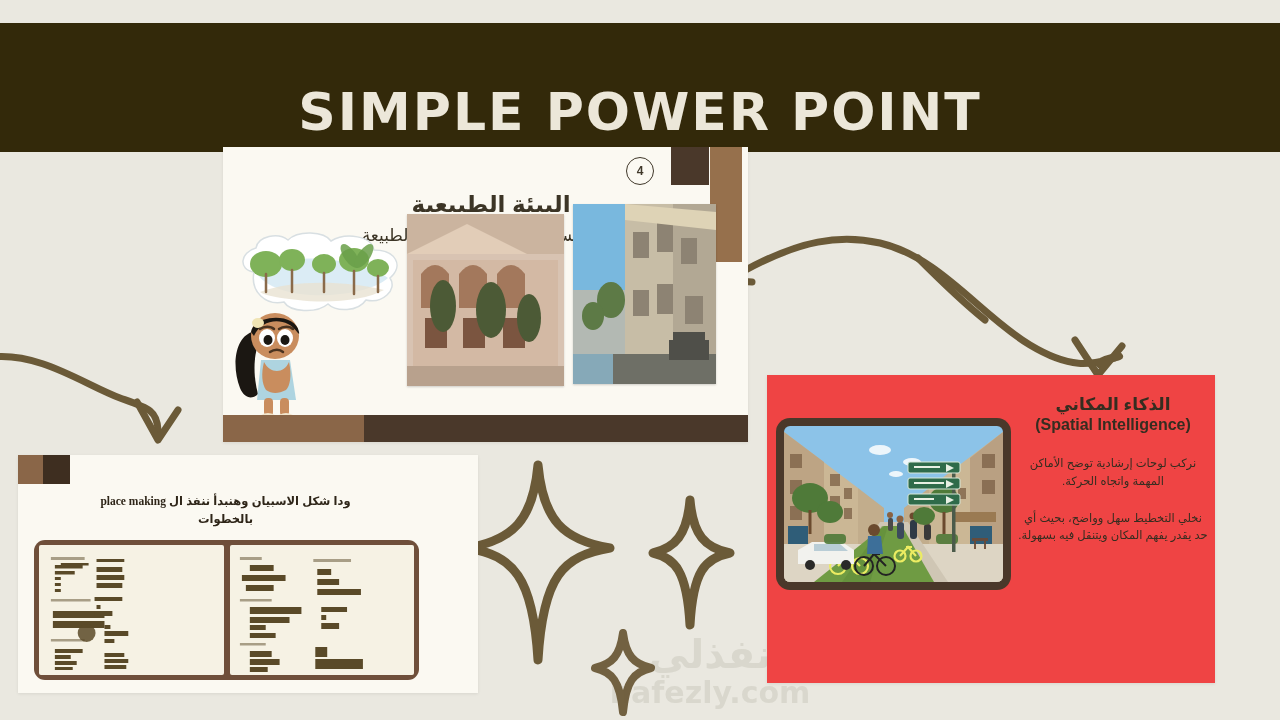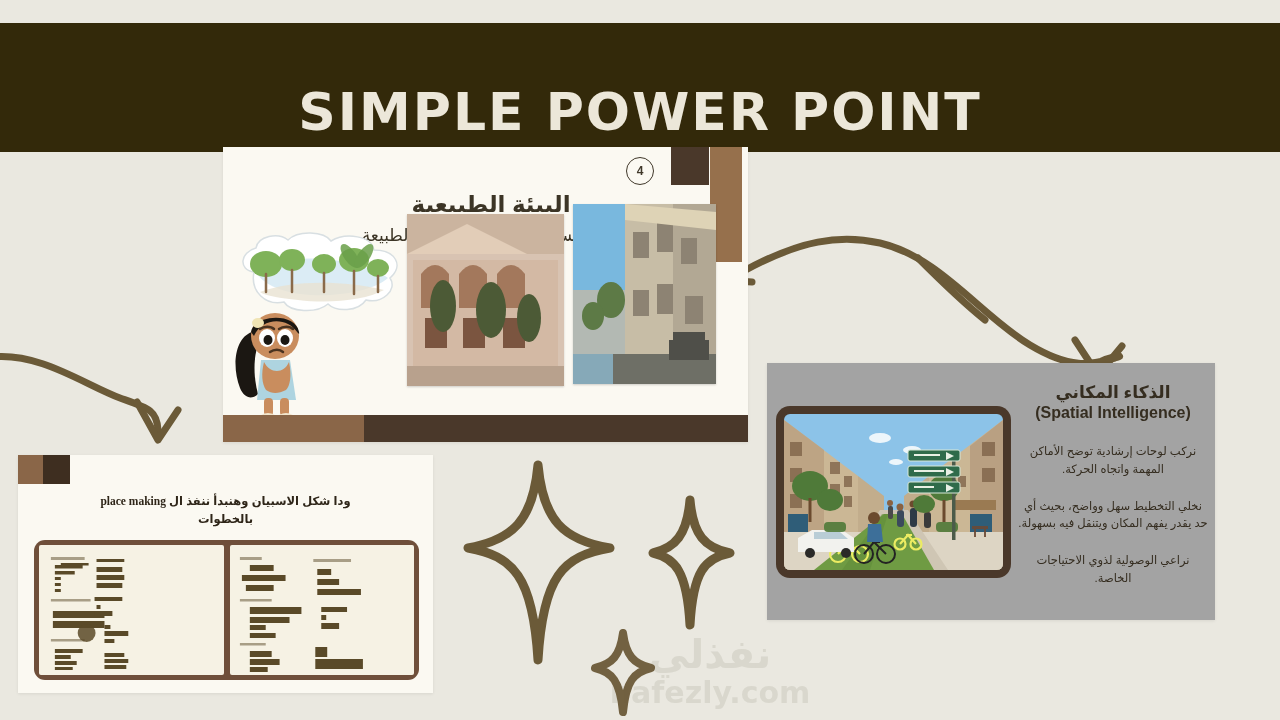--- a/index.html
+++ b/index.html
@@ -67,40 +67,40 @@
   .photo{position:absolute;overflow:hidden;box-shadow:0 1px 2px rgba(0,0,0,.18);}
   .photo1{left:184px;top:67px;width:157px;height:172px;}
   .photo2{left:350px;top:57px;width:143px;height:180px;}
 
   .st-bar{position:absolute;left:0;bottom:0;width:525px;height:27px;background:#8a6648;}
   .st-bar-dark{position:absolute;left:141px;bottom:0;width:384px;height:27px;background:#4a382a;}
 
   
   .slide-bl{
     position:absolute;left:18px;top:455px;width:415px;height:238px;
-    background:#fbf9f2;overflow:hidden;box-shadow:0 1px 3px rgba(0,0,0,.08);
+    background:#fbf9f2;overflow:hidden;box-shadow:0 1px 3px rgba(0,0,0,.08);padding-left:45px;
   }
   .bl-sq1{position:absolute;left:0;top:0;width:25px;height:29px;background:#8a6648;}
   .bl-sq2{position:absolute;left:25px;top:0;width:27px;height:29px;background:#3e2e20;}
   .bl-text{
     position:absolute;left:30px;top:38px;width:355px;text-align:center;direction:rtl;
     color:#2e2518;font-size:11.5px;font-weight:bold;line-height:1.55;
   }
   .bl-en{font-family:"Liberation Serif","DejaVu Serif",serif;font-weight:bold;}
   .bl-frame{
     position:absolute;left:16px;top:85px;width:385px;height:140px;
     background:#6f4f3a;border-radius:11px;padding:5px;box-sizing:border-box;
     display:flex;gap:6px;
   }
   .bl-page{flex:1;background:#f6f2e4;border-radius:2px;position:relative;overflow:hidden;}
 
   
   .slide-rt{
-    position:absolute;left:767px;top:363px;width:448px;height:257px;
-    background:#a3a3a3;overflow:hidden;box-shadow:0 1px 3px rgba(0,0,0,.08);
+    position:absolute;left:767px;top:375px;width:448px;height:308px;
+    background:#ef4444;overflow:hidden;box-shadow:0 1px 3px rgba(0,0,0,.08);
   }
   .rt-imgwrap{
     position:absolute;left:9px;top:43px;width:235px;height:172px;
     background:#4a382a;border-radius:14px;padding:8px;box-sizing:border-box;
   }
   .rt-img{width:100%;height:100%;border-radius:6px;overflow:hidden;position:relative;}
   .rt-text{
     position:absolute;left:250px;top:20px;width:192px;direction:rtl;text-align:center;
     color:#352d20;
   }
@@ -482,17 +482,16 @@
           </g>
         </svg>
       </div>
     </div>
 
     <div class="rt-text">
       <div class="rt-title-ar">الذكاء المكاني</div>
       <div class="rt-title-en">(Spatial Intelligence)</div>
       <div class="rt-p">نركب لوحات إرشادية توضح الأماكن المهمة واتجاه الحركة.</div>
       <div class="rt-p">نخلي التخطيط سهل وواضح، بحيث أي حد يقدر يفهم المكان ويتنقل فيه بسهولة.</div>
-      <div class="rt-p">نراعي الوصولية لذوي الاحتياجات الخاصة.</div>
     </div>
   </div>
 
 </div>
 
 </body></html>

